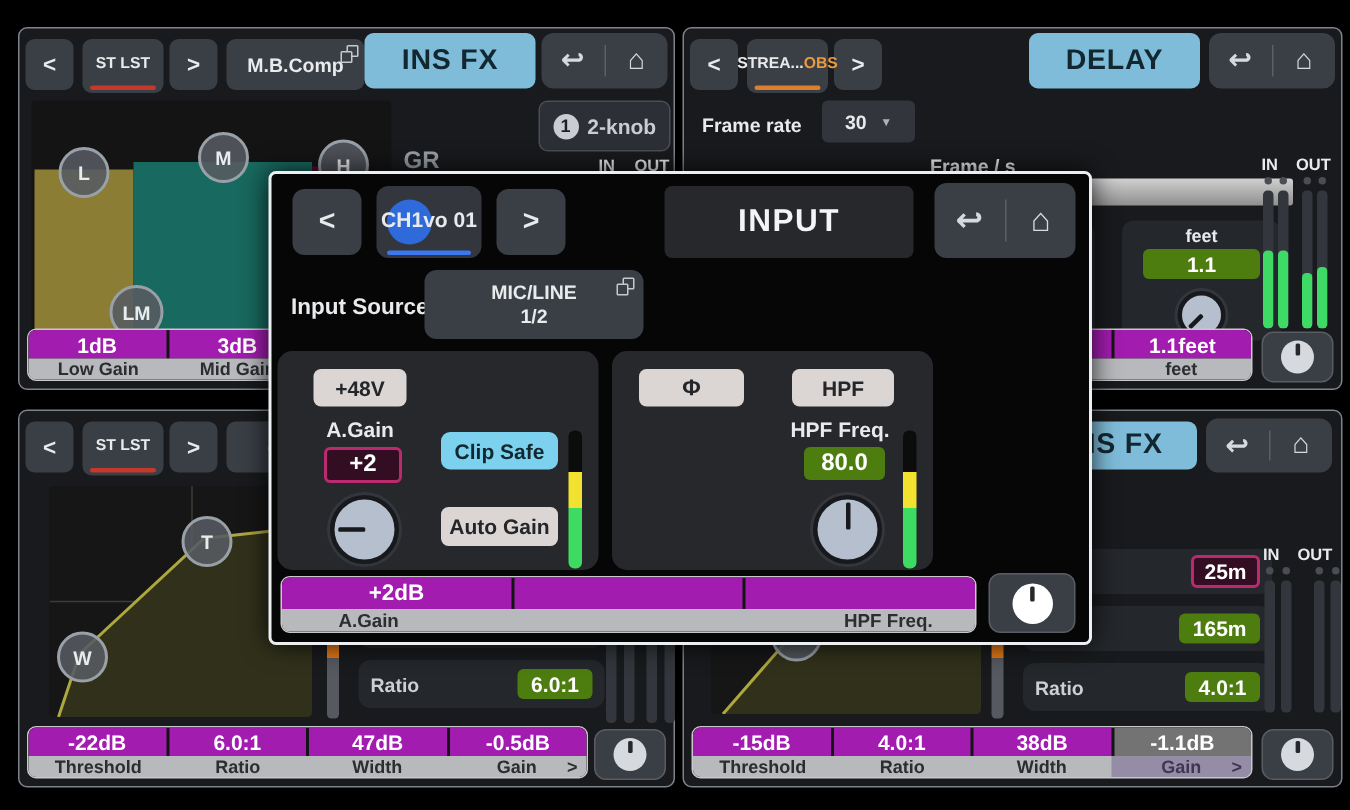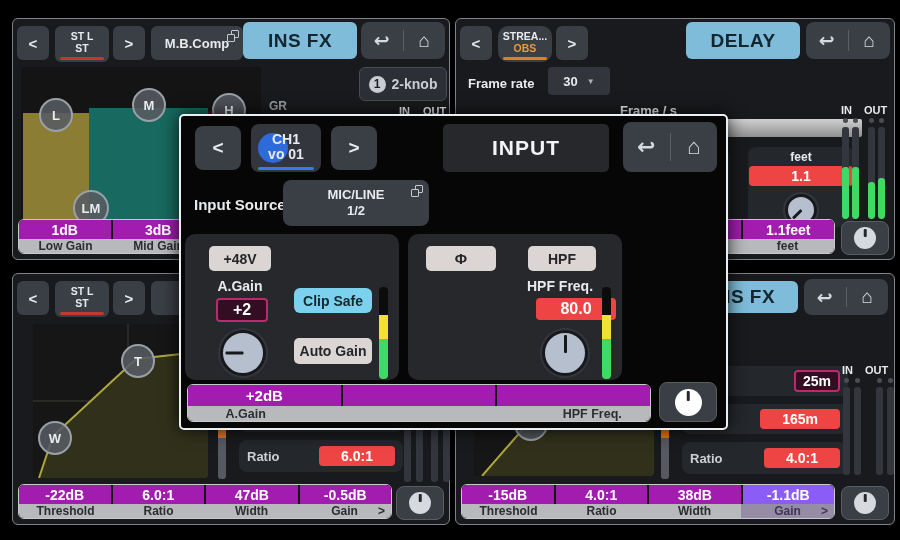--- a/index.html
+++ b/index.html
@@ -7,40 +7,40 @@
        font-family:"Liberation Sans","DejaVu Sans",sans-serif;}
   .stage{position:absolute;inset:0;background:#000;}
   .panel{position:absolute;background:#191a1d;border:1px solid #7e838a;border-radius:6px;}
   .dialog{position:absolute;background:#060607;border:2px solid #eceff1;border-radius:5px;z-index:10;
           box-shadow:0 0 18px rgba(0,0,0,.8);}
   .abs{position:absolute;}
   .btn{position:absolute;background:#3a3e45;border-radius:6px;color:#e8eaec;font-weight:bold;
        display:flex;align-items:center;justify-content:center;font-size:15px;}
   .btn.light{background:#dbd5d3;color:#24262a;border-radius:5px;}
   .btn.cyanbtn{background:#7cd2ee;color:#13272f;}
-  .chan{flex-direction:column;line-height:1.1;font-size:10.5px;padding-bottom:2px;}
+  .chan{flex-direction:row;line-height:1.1;font-size:10.5px;padding-bottom:2px;}
   .chan::after{content:"";position:absolute;left:10%;right:10%;bottom:2px;height:3px;border-radius:2px;}
   .ul-red::after{background:#c3392b;}
   .ul-orange::after{background:#dd7f2a;}
   .ul-blue::after{background:#3b78f0;}
   .chan .ln{position:relative;z-index:1;}
   .orangetxt{color:#e89a3c;}
   .titlebox{position:absolute;background:#7fbcd9;color:#132730;border-radius:6px;display:flex;
             align-items:center;justify-content:center;font-weight:bold;font-size:19px;letter-spacing:.5px;}
   .titledark{position:absolute;background:#26282c;color:#f2f4f6;border-radius:5px;display:flex;
             align-items:center;justify-content:center;font-weight:bold;font-size:21px;letter-spacing:1px;}
   .uh{position:absolute;background:#3a3e45;border-radius:8px;display:flex;align-items:center;}
   .uh .ic{flex:1;text-align:center;color:#d6d9dd;font-size:19px;font-weight:bold;cursor:pointer;}
   .uh .sep{width:1px;height:55%;background:#5b5f66;}
   .lbl{position:absolute;color:#e8eaec;font-weight:bold;}
   .statusbar{position:absolute;border:1px solid #c9c9c9;border-radius:6px;overflow:hidden;background:#141414;}
   .scells{display:flex;gap:2px;height:19px;background:#141414;}
   .scell{flex:1;background:#a21caf;color:#fff;font-weight:bold;font-size:14px;
          display:flex;align-items:center;justify-content:center;}
-  .scell.purple{background:#8b5cf6;}
+  .scell.purple{background:#737373;}
   .sstrip{display:flex;height:14px;background:#b7b9bc;position:relative;}
   .sseg{flex:1;color:#2b2d31;font-weight:bold;font-size:12px;display:flex;align-items:center;justify-content:center;}
   .sseg.purple{background:#958da6;color:#3f3554;}
   .chev{position:absolute;right:6px;top:0;font-weight:bold;font-size:12px;color:#2b2d31;line-height:14px;}
   .knobbtn{position:absolute;background:#3a3e45;border:1px solid #595d63;border-radius:8px;
            display:flex;align-items:center;justify-content:center;}
   .kic{border-radius:50%;position:relative;background:#d6d9dd;width:22px;height:22px;}
   .kic::after{content:"";position:absolute;left:50%;top:2px;width:2.5px;height:38%;
               transform:translateX(-50%);background:#26282c;border-radius:1px;}
   .kic.big{width:27px;height:27px;background:#fff;}
@@ -51,22 +51,22 @@
   .vmeter{position:absolute;width:7px;}
   .mdot{width:5px;height:5px;border-radius:50%;background:#4a4e54;margin:0 auto 4px;}
   .mtrack{width:7px;border-radius:3px;background:#33373d;position:relative;overflow:hidden;}
   .mfill{position:absolute;left:0;right:0;bottom:0;background:#3fd966;border-radius:3px;}
   .dmeter{position:absolute;width:9px;}
   .dmdot{width:6px;height:6px;border-radius:50%;background:#26282c;margin:0 auto 3px;}
   .dmtrack{width:9px;height:92px;border-radius:4px;
      background:linear-gradient(180deg,#0c0c0c 0%,#0c0c0c 30%,#f2e12f 30%,#f2e12f 56%,#3ddb62 56%,#3ddb62 100%);}
   .rowbox{position:absolute;background:#24272b;border-radius:8px;display:flex;align-items:center;
           justify-content:space-between;padding:0 8px;color:#ccd0d4;font-size:13px;font-weight:bold;}
-  .vbox{background:#ef4444;border-radius:4px;color:#fff;font-weight:bold;font-size:14px;
-        padding:2px 22px;text-align:center;}
+  .vbox{background:#4d7c0f;border-radius:4px;color:#fff;font-weight:bold;font-size:14px;
+        padding:2px 9px;text-align:center;}
   .vbox.magenta{border:2px solid #bb2a6e;background:#330e23;padding:1px 7px;}
   .knob{position:absolute;border-radius:50%;background:#b6bfce;border:3px solid #17191d;
         box-shadow:0 0 0 2px #33363c;}
   .knob .tick{position:absolute;left:50%;top:50%;width:3px;height:46%;margin-left:-1.5px;
               background:#17191d;transform-origin:center top;border-radius:1px;}
   .tick-up{transform:rotate(180deg);}
   .tick-left{transform:rotate(90deg);}
   .tick-downleft{transform:rotate(45deg);}
   .copy{position:absolute;width:12px;height:12px;}
   .copy::before{content:"";position:absolute;right:0;top:0;width:6px;height:6px;
@@ -113,21 +113,21 @@
 
     <div class="graph" style="left:8px;top:48px;width:240px;height:164px;">
       <div class="band" style="left:2px;top:46px;width:66px;height:118px;background:#8c7d35;"></div>
       <div class="band" style="left:68px;top:41px;width:119px;height:123px;background:#18695f;"></div>
       <div class="band" style="left:187px;top:44px;width:20px;height:120px;background:#4b1034;"></div>
       <div class="handle" style="left:18px;top:31px;">L</div>
       <div class="handle" style="left:111px;top:21px;">M</div>
       <div class="handle" style="left:191px;top:26px;">H</div>
       <div class="handle" style="left:52px;top:123px;width:32px;height:32px;">LM</div>
     </div>
-    <span class="lbl" style="left:256px;top:80px;font-size:12px;color:#9ba1a8;">GR</span>
+    <span class="lbl" style="left:256px;top:80px;font-size:16px;color:#9ba1a8;">GR</span>
     <div class="onekb" style="left:346px;top:48px;width:86px;height:32px;">
       <span class="bdg">1</span>
       <span class="txt">2-knob</span>
     </div>
     <span class="lbl" style="left:386px;top:86px;font-size:11px;">IN</span>
     <span class="lbl" style="left:410px;top:86px;font-size:11px;">OUT</span>
 
     <div class="statusbar" style="left:5px;bottom:5px;width:372px;">
       <div class="scells">
         <div class="scell">1dB</div>
@@ -142,21 +142,21 @@
         <div class="sseg"></div>
       </div>
     </div>
     <div class="knobbtn" style="right:5px;bottom:4px;width:46px;height:32px;">
       <span class="kic"></span>
     </div>
   </section>
 
   <section class="panel" style="left:455px;top:18px;width:438px;height:240px;">
     <div class="btn" style="left:4px;top:7px;width:32px;height:34px;">&lt;</div>
-    <div class="btn chan ul-orange" style="left:42px;top:7px;width:54px;height:34px;border-radius:10px;">
+    <div class="btn chan ul-orange" style="left:42px;top:7px;width:54px;height:34px;">
       <span class="ln">STREA...</span>
       <span class="ln orangetxt">OBS</span>
     </div>
     <div class="btn" style="left:100px;top:7px;width:32px;height:34px;">&gt;</div>
     <div class="titlebox" style="left:230px;top:3px;width:114px;height:37px;">DELAY</div>
     <div class="uh" style="left:350px;top:3px;width:84px;height:37px;">
       <span class="ic">↩</span>
       <span class="sep"></span>
       <span class="ic">⌂</span>
     </div>

